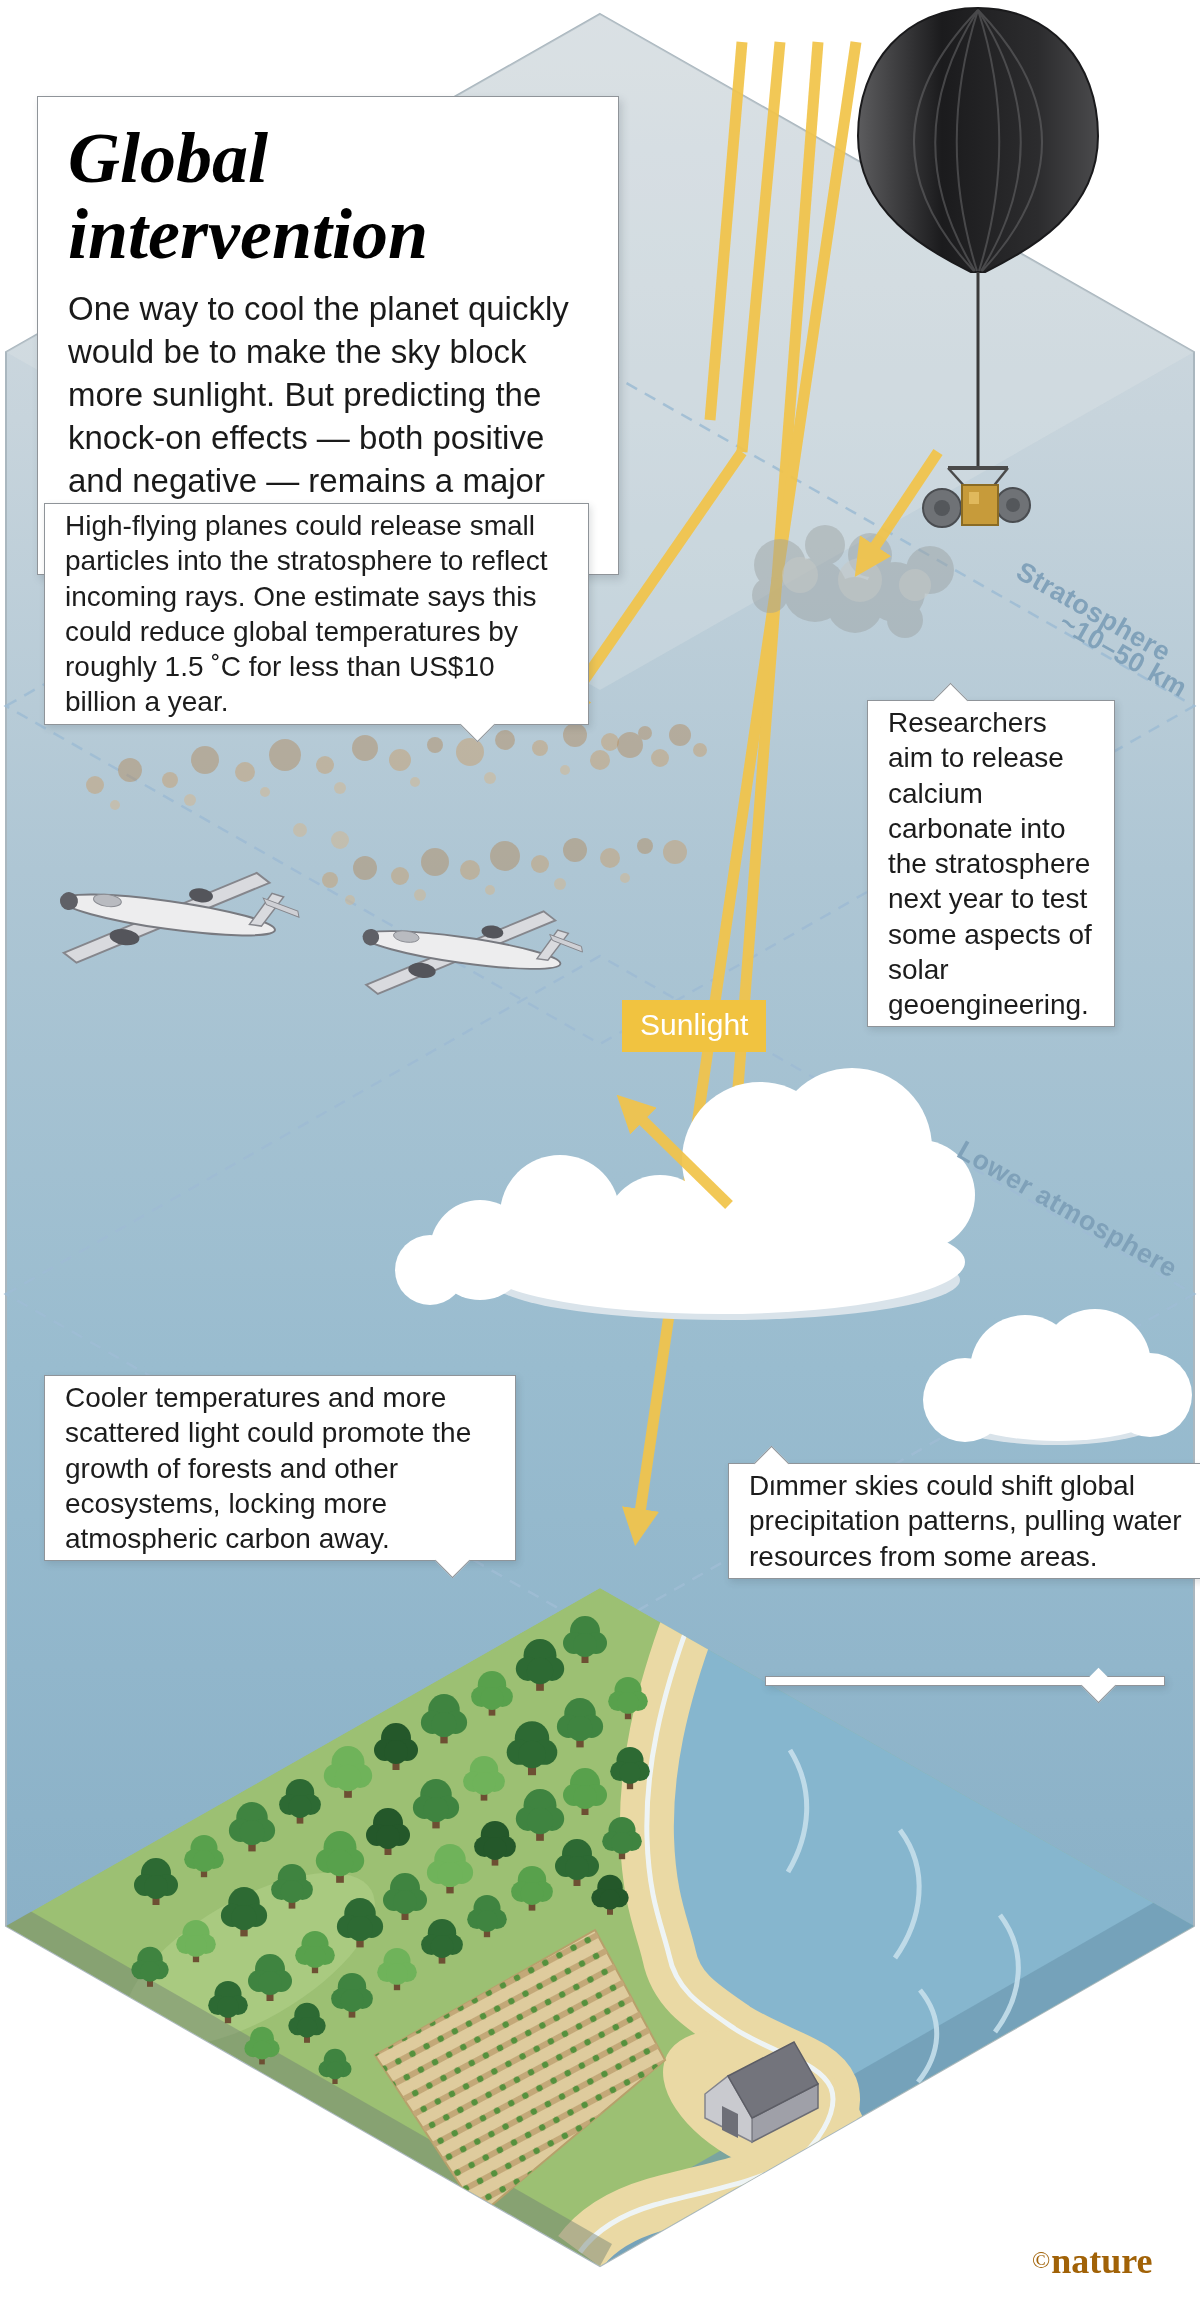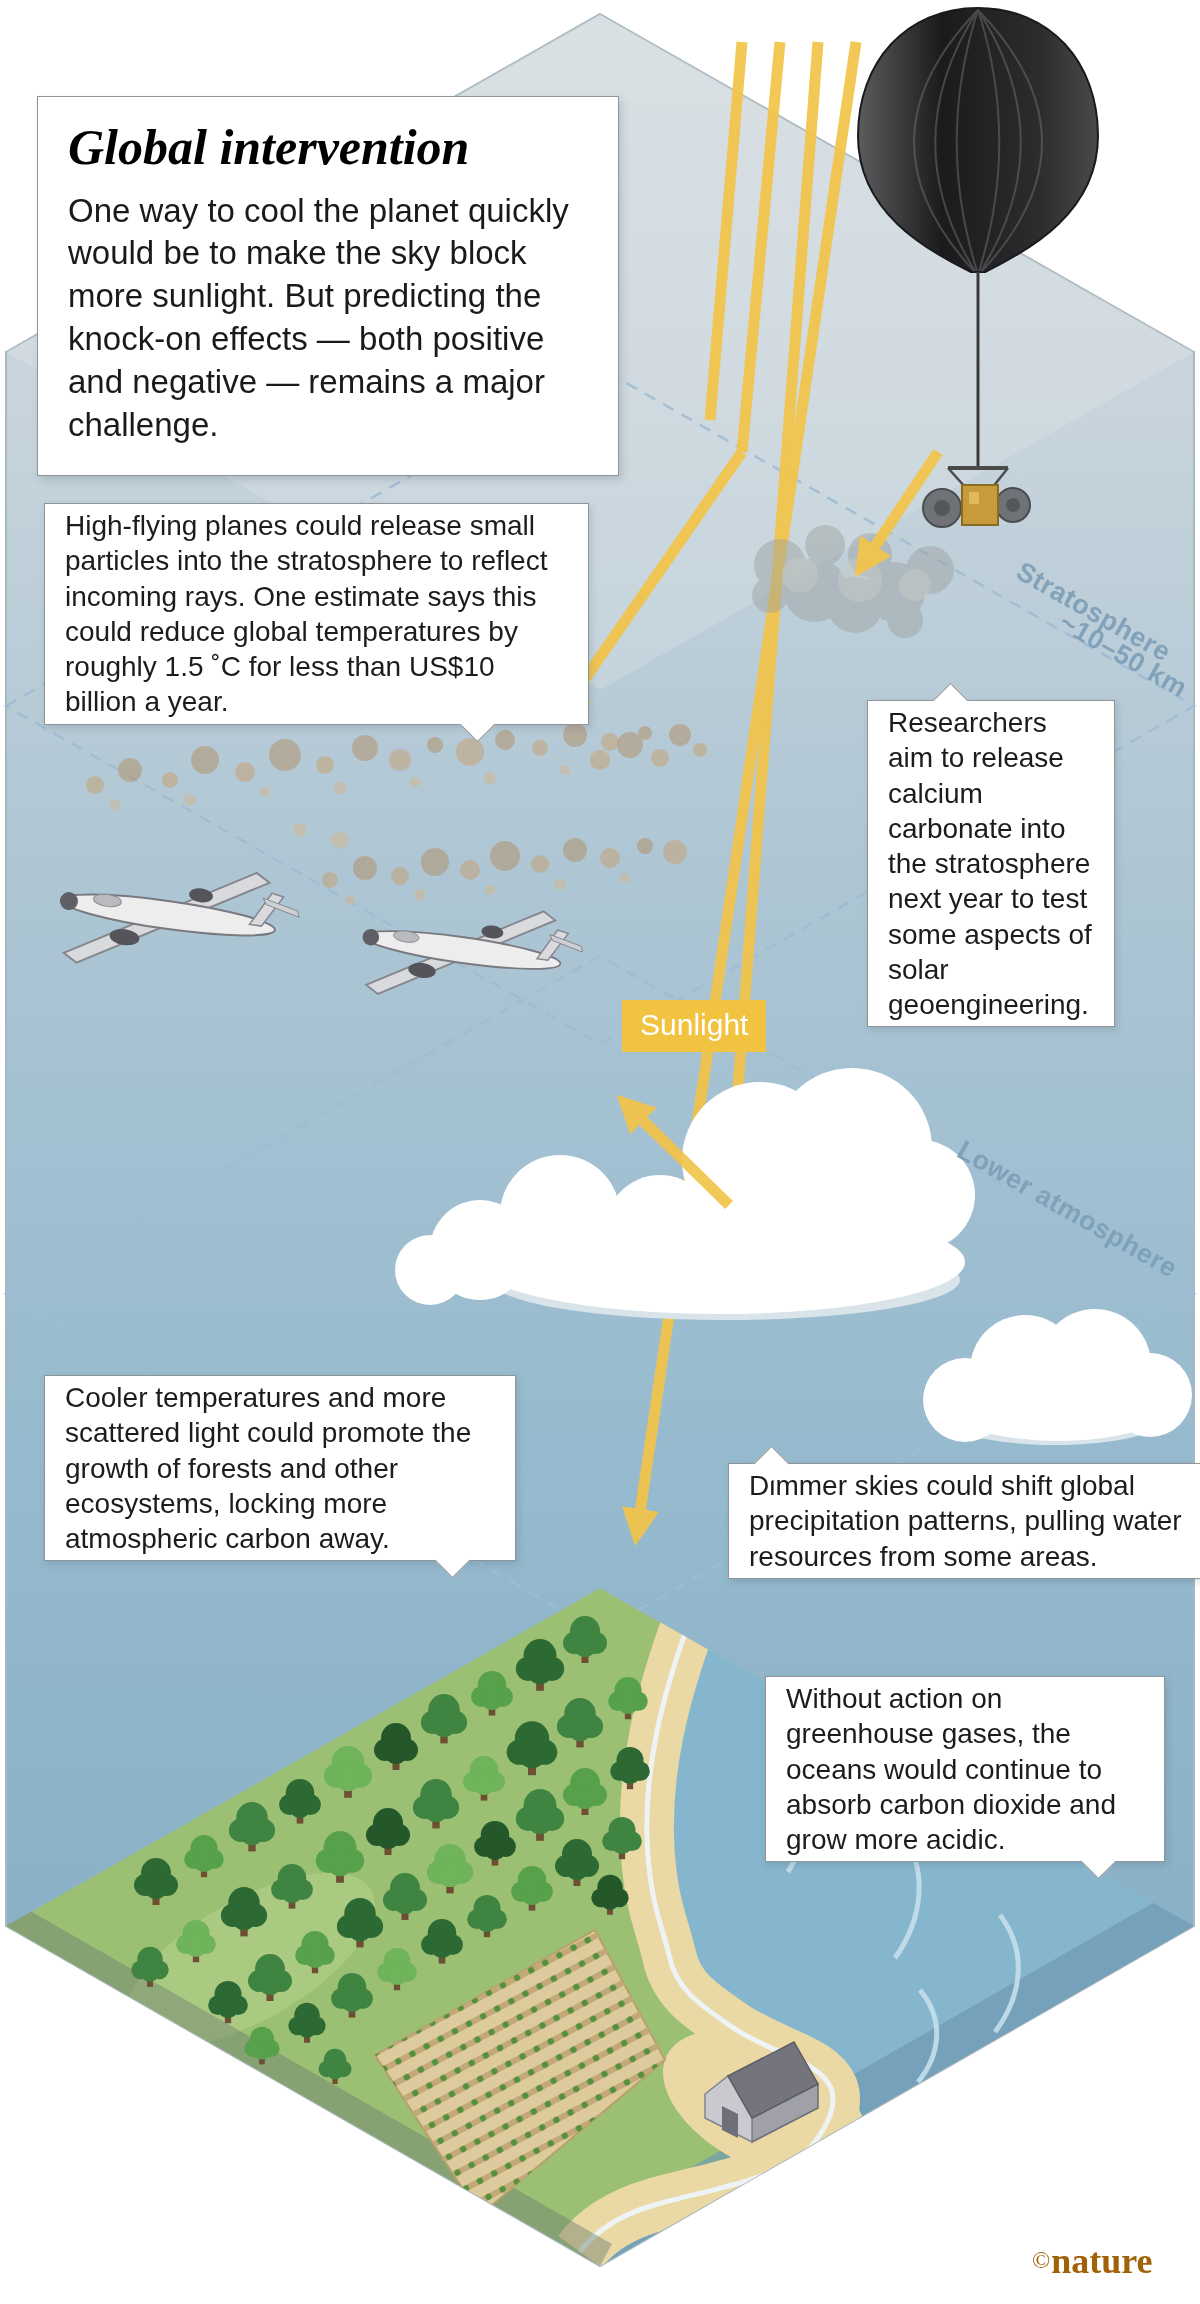--- a/index.html
+++ b/index.html
@@ -1,21 +1,21 @@
 <!DOCTYPE html>
 <html><head>
 <meta charset="utf-8">
 <style>
   html,body{margin:0;padding:0;background:#fff;}
   .stage{position:relative;width:1200px;height:2304px;background:#fff;font-family:"Liberation Sans",sans-serif;overflow:hidden;}
   svg.art{position:absolute;left:0;top:0;z-index:1;}
 
   .titlebox{position:absolute;left:37px;top:96px;width:582px;box-sizing:border-box;background:#fff;
     border:1px solid #8f9499;box-shadow:3px 4px 8px rgba(50,60,70,.18);padding:24px 30px 28px;z-index:3;}
-  .title{font-family:"Liberation Serif",serif;font-style:italic;font-weight:bold;font-size:50px;line-height:1.05;
+  .title{font-family:"Liberation Serif",serif;font-style:italic;font-weight:bold;font-size:72px;line-height:1.05;
     color:#000;margin:0 0 16px 0;}
   .titlebody{font-size:33px;line-height:1.3;color:#1a1a1a;}
 
   .callout{position:absolute;background:#fff;border:1px solid #8f9499;box-shadow:2px 3px 7px rgba(50,60,70,.16);
     padding:4px 20px;font-size:28px;line-height:1.26;color:#1c1c1c;box-sizing:border-box;z-index:3;}
   .tail{position:absolute;width:24px;height:24px;background:#fff;transform:rotate(45deg);}
   .tail.down{bottom:-13px;border-right:1px solid #8f9499;border-bottom:1px solid #8f9499;}
   .tail.up{top:-13px;border-left:1px solid #8f9499;border-top:1px solid #8f9499;}
   .tail.right{right:-13px;border-top:1px solid #8f9499;border-right:1px solid #8f9499;}
 
@@ -321,21 +321,20 @@
   <span>Cooler temperatures and more scattered light could promote the growth of forests and other ecosystems, locking more atmospheric carbon away.</span>
   <div class="tail down" style="left:395px;"></div>
 </div>
 
 <div class="callout" style="left:728px;top:1463px;width:486px;">
   <span>Dimmer skies could shift global precipitation patterns, pulling water resources from some areas.</span>
   <div class="tail up" style="left:30px;"></div>
 </div>
 
 <div class="callout" style="left:765px;top:1676px;width:400px;">
-  <span>Without action on greenhouse gases, the oceans would continue to absorb carbon dioxide and grow more acidic.</span>
   <div class="tail down" style="left:320px;"></div>
 </div>
 
 
 <div class="sunlabel">Sunlight</div>
 
 <div class="atmo" style="left:1026px;top:556px;">Stratosphere</div>
 <div class="atmo" style="left:1069px;top:607px;">~10–50 km</div>
 <div class="atmo" style="left:967px;top:1135px;">Lower atmosphere</div>
 

